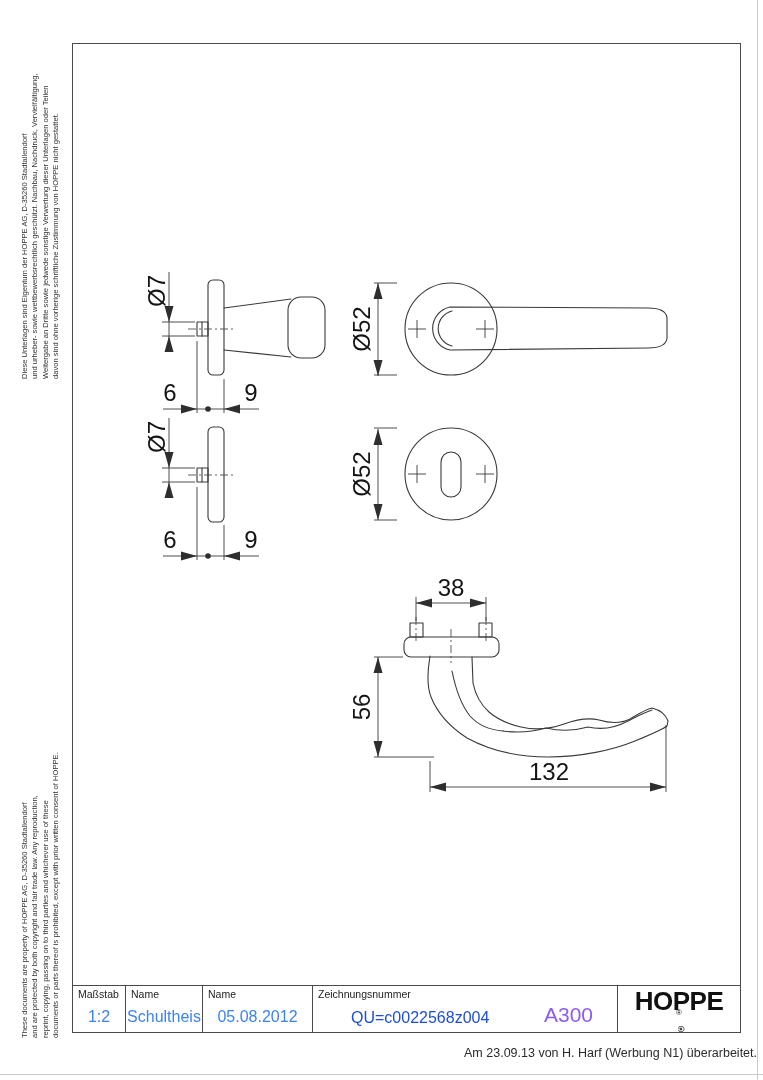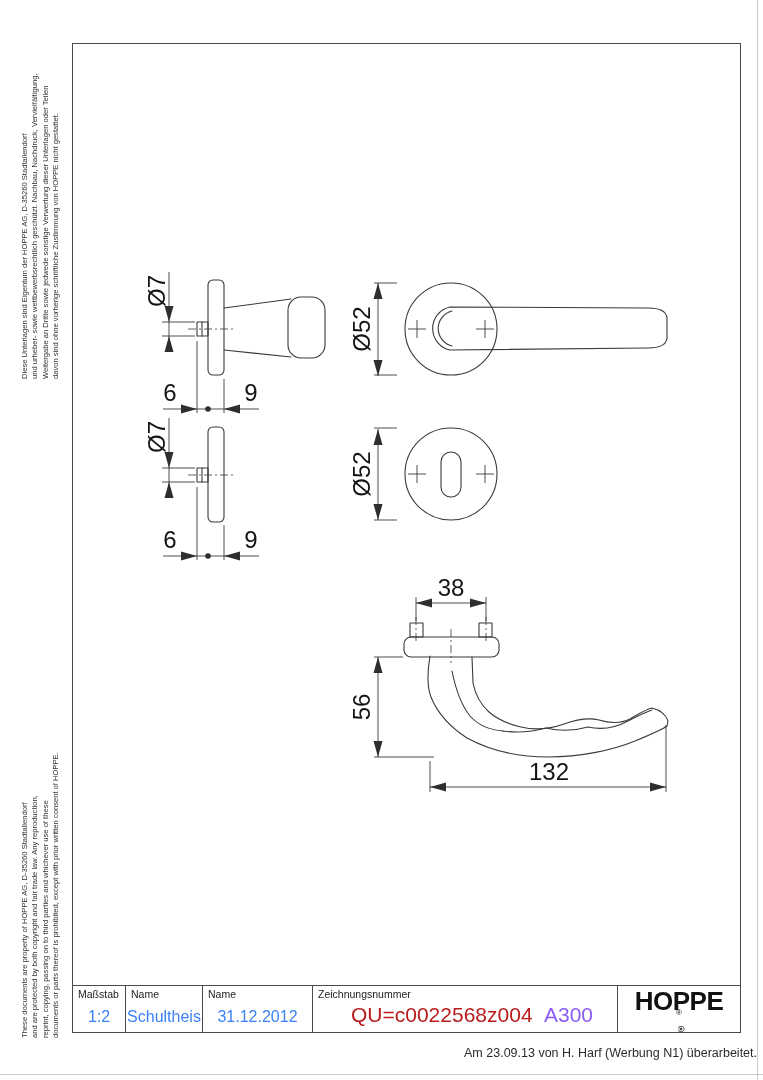--- a/index.html
+++ b/index.html
@@ -24,21 +24,21 @@
   .title-empty { flex:1; }
 
   
   .tblock { position:absolute; left:0; bottom:0; width:100%; height:47px;
             border-top:1px solid #4a4a4a; box-sizing:border-box; display:flex; }
   .tcell { position:relative; border-right:1px solid #4a4a4a; box-sizing:border-box; height:100%; }
   .tcell.last { border-right:none; }
   .c1 { width:53px; } .c2 { width:77px; } .c3 { width:110px; } .c4 { width:305px; } .c5 { flex:1; }
   .lbl { position:absolute; top:2px; left:5px; font-size:10.5px; color:#222; white-space:nowrap; }
   .val { position:absolute; bottom:6px; left:0; width:100%; text-align:center; font-size:16px; color:#3b82f6; }
-  .val-qu  { position:absolute; bottom:5px; left:38px; font-size:21px; color:#b91c1c; white-space:nowrap; }
+  .val-qu  { position:absolute; bottom:5px; left:38px; font-size:16px; color:#1d4ed8; white-space:nowrap; }
   .val-rev { position:absolute; bottom:5px; right:24px; font-size:21px; color:#8b5cf6; }
   .brandbox { display:flex; align-items:center; justify-content:center; height:100%;flex-direction:column; }
   .brand-text { font-weight:bold; font-size:26px; letter-spacing:-0.5px; color:#111; white-space:nowrap; }
   .brand-reg { font-size:8px; position:relative; top:-9px; color:#111; }
   .brand-hex { margin-left:3px; }
 
   
   .legal { position:absolute; width:340px; height:42px; transform:rotate(-90deg);
            font-size:7.6px; line-height:10.4px; color:#333; }
   .legal div { white-space:nowrap; }
@@ -80,21 +80,21 @@
       <div class="tcell c1">
         <div class="lbl">Maßstab</div>
         <div class="val">1:2</div>
       </div>
       <div class="tcell c2">
         <div class="lbl">Name</div>
         <div class="val">Schultheis</div>
       </div>
       <div class="tcell c3">
         <div class="lbl">Name</div>
-        <div class="val">31.12.2012</div>
+        <div class="val">05.08.2012</div>
       </div>
       <div class="tcell c4">
         <div class="lbl">Zeichnungsnummer</div>
         <div class="val-qu">QU=c0022568z004</div>
         <div class="val-rev">A300</div>
       </div>
       <div class="tcell c5 last">
         <div class="brandbox">
           <span class="brand-text">HOPPE</span>
             <span class="brand-reg">®</span>

